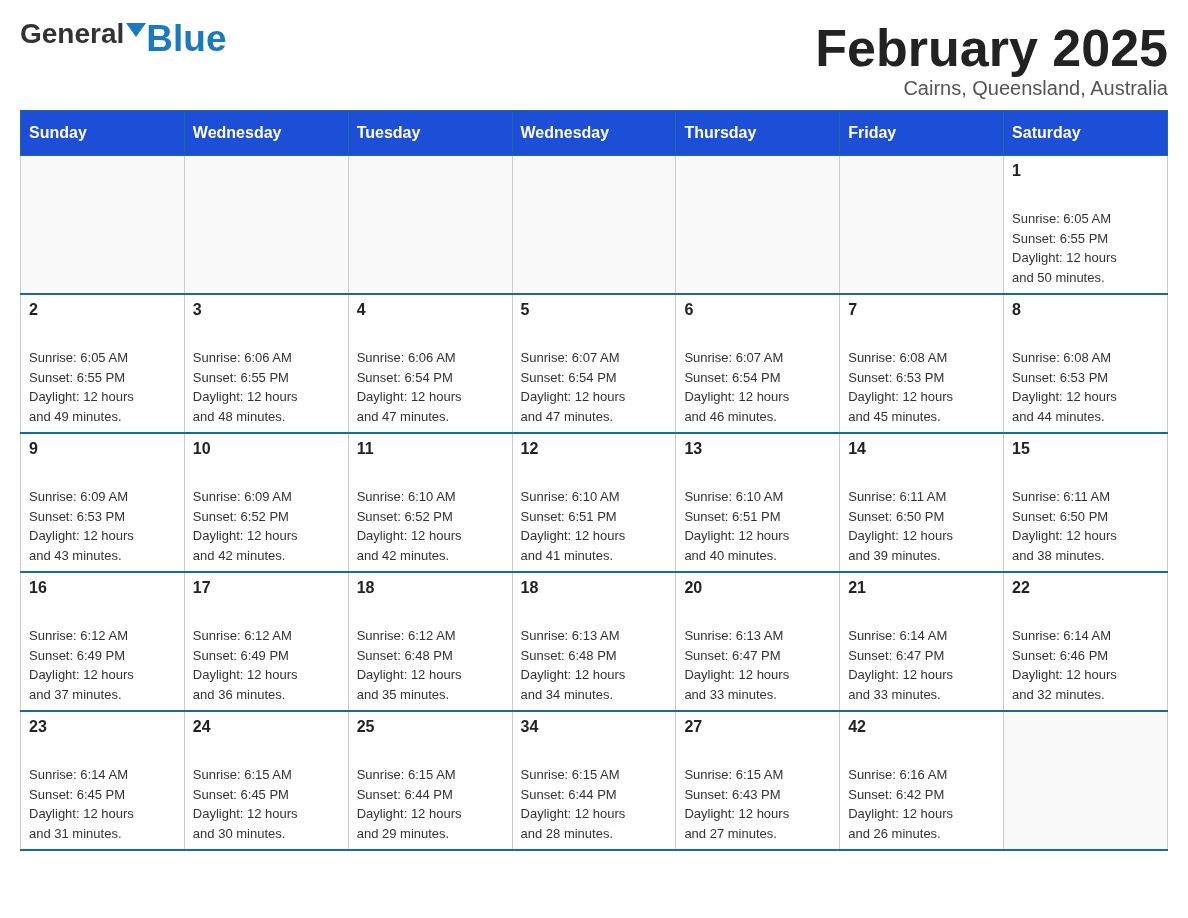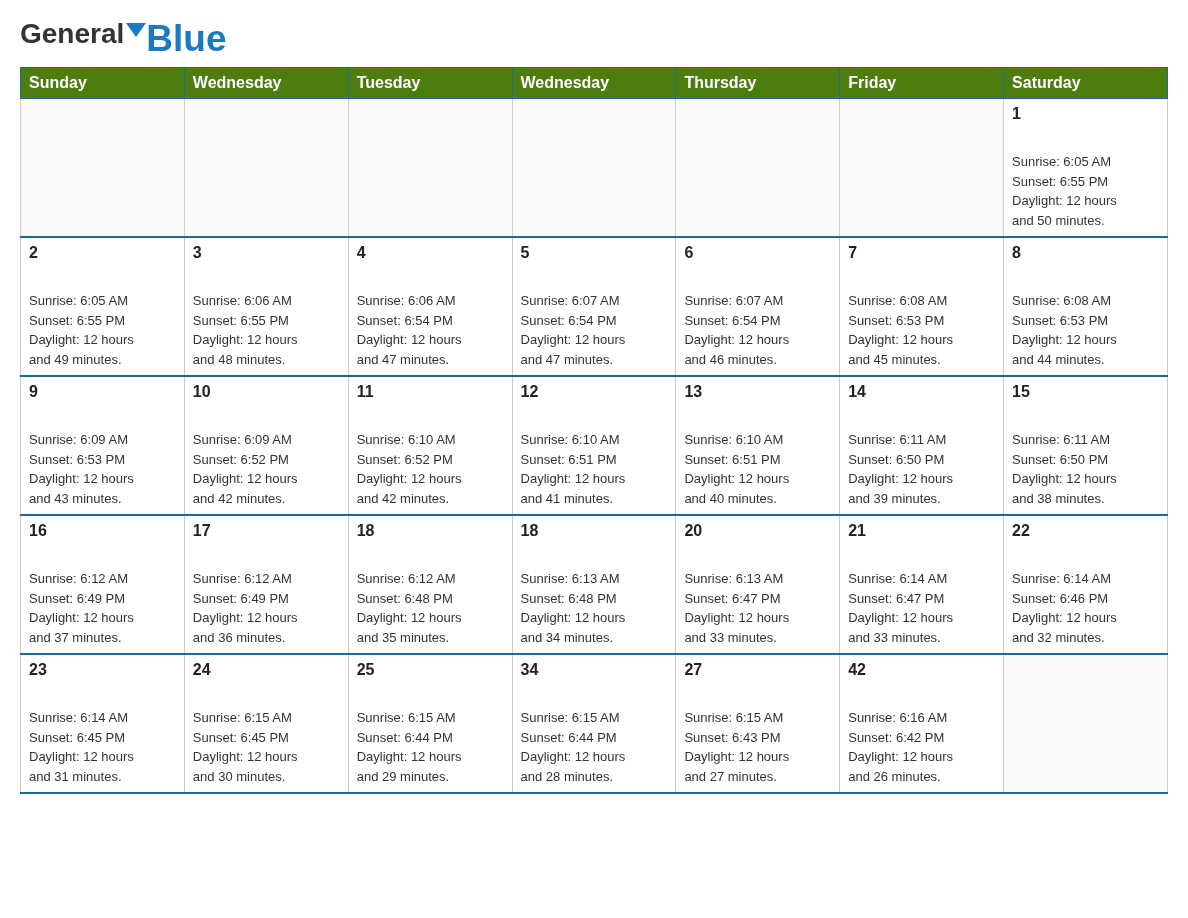--- a/index.html
+++ b/index.html
@@ -56,25 +56,25 @@
     .title-block .subtitle {
       font-size: 20px;
       color: #555;
     }
     .calendar {
       width: 100%;
       border-collapse: collapse;
       margin-top: 6px;
     }
     .calendar thead th {
-      background-color: #4d7c0f;
+      background-color: #1d4ed8;
       color: #fff;
       font-size: 16px;
       font-weight: bold;
-      padding: 6px 8px;
+      padding: 13px 8px;
       text-align: left;
       border: 1px solid #1a6a9a;
     }
     .calendar tbody td {
       vertical-align: top;
       padding: 6px 8px;
       border: 1px solid #ccc;
       width: 14.28%;
       font-size: 13px;
       color: #222;
@@ -107,20 +107,22 @@
 
 <div class="header">
   <div class="logo">
     <div style="display:flex; align-items:center;">
       <span class="logo-general">General</span>
       <span class="logo-triangle"></span>
     </div>
     <span class="logo-blue">Blue</span>
   </div>
   <div class="title-block">
+    <h1>February 2025</h1>
+    <div class="subtitle">Cairns, Queensland, Australia</div>
   </div>
 </div>
 
 <table class="calendar">
   <thead>
     <tr>
     <th>Sunday</th>
         <th>Wednesday</th>
         <th>Tuesday</th>
         <th>Wednesday</th>

